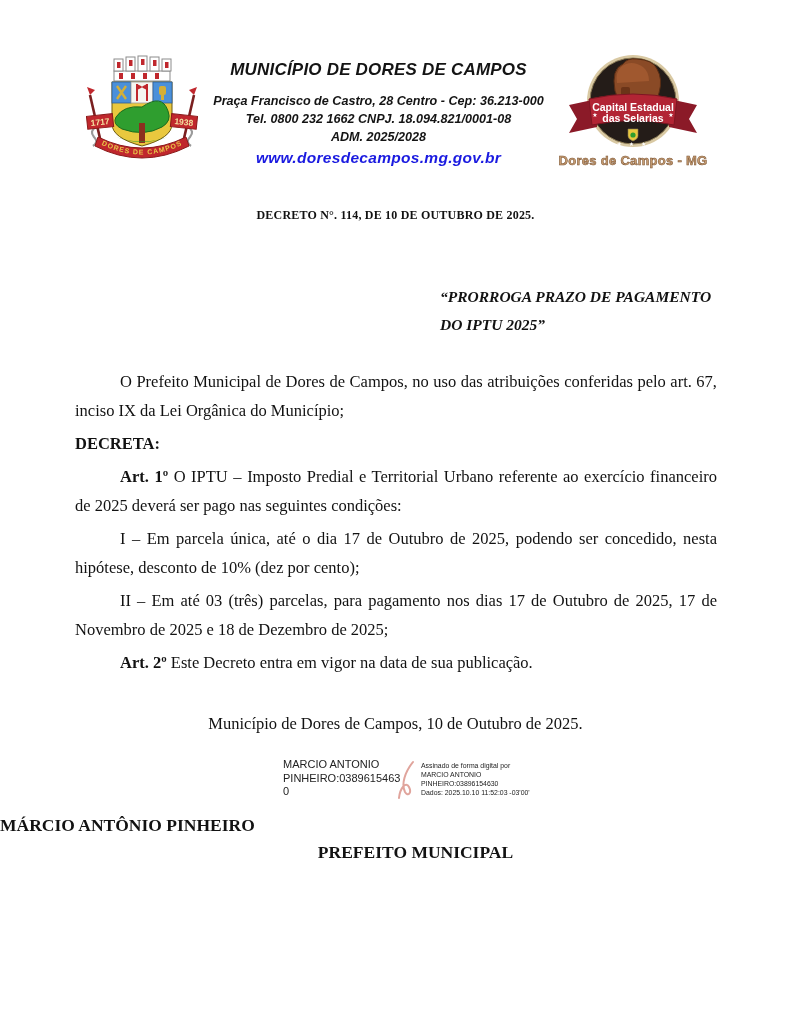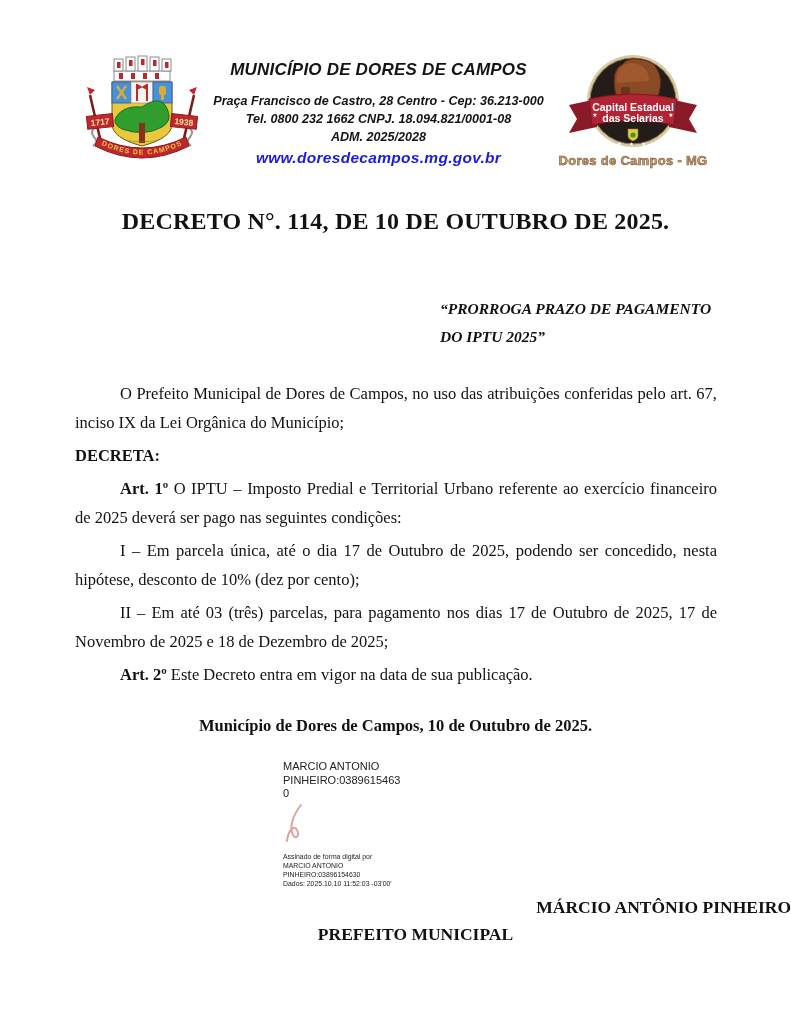--- a/index.html
+++ b/index.html
@@ -39,72 +39,70 @@
     margin-top: 3px;
     font-size: 15.5px;
     color: #1a1ae0;
     letter-spacing: .3px;
   }
   .badge-wrap { width: 148px; flex: 0 0 auto; padding-top: 8px; }
   
   .decree-title {
     margin-top: 38px;
     text-align: center;
-    font-size: 24px;
+    font-size: 12px;
     font-weight: bold;
     letter-spacing: .2px;
   }
   .epigraph {
     margin: 60px 0 8px 440px;
     width: 285px;
     font-weight: bold;
     font-style: italic;
     font-size: 15.5px;
     line-height: 28px;
   }
   .body-text {
     margin: 28px 74px 0 75px;
     font-size: 16.5px;
     line-height: 29px;
     text-align: justify;
   }
   .body-text p { margin-bottom: 4px; }
   .body-text p.indent { text-indent: 45px; }
   .dateline {
-    margin-top: 27px;
+    margin-top: 37px;
     text-align: center;
     font-size: 16.5px;
-    font-weight: bold;
   }
   
   .sig-block {
     margin: 24px 0 0 283px;
     display: flex;
     align-items: flex-start;
     width: 260px;
     font-family: "Liberation Sans", sans-serif;
-    flex-direction: column;
   }
   .sig-cert-name {
     width: 112px;
     font-size: 11px;
     line-height: 13.5px;
     color: #222;
   }
   .sig-flourish { width: 26px; flex: 0 0 auto; margin-top: 2px; }
   .sig-cert-details {
     width: 120px;
     font-size: 6.9px;
     line-height: 9px;
     color: #222;
     padding-top: 3px;
   }
   .signer-name {
     margin-top: 6px;
-    text-align: right;
+    text-align: left;
     font-size: 17.5px;
     font-weight: bold;
     line-height: 27px;
   }
   .signer-role {
     text-align: center;
     font-size: 17.5px;
     font-weight: bold;
     line-height: 27px;
     padding-left: 40px;

